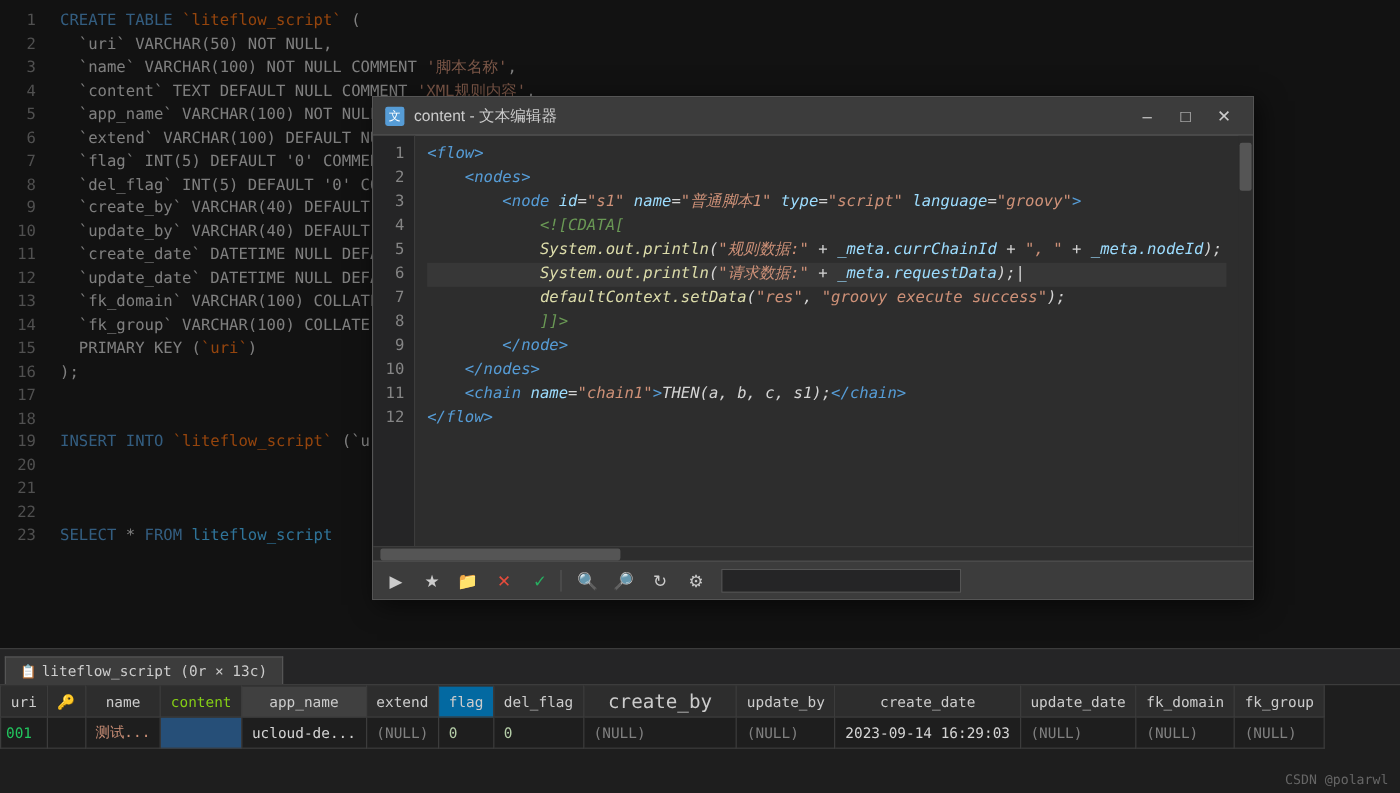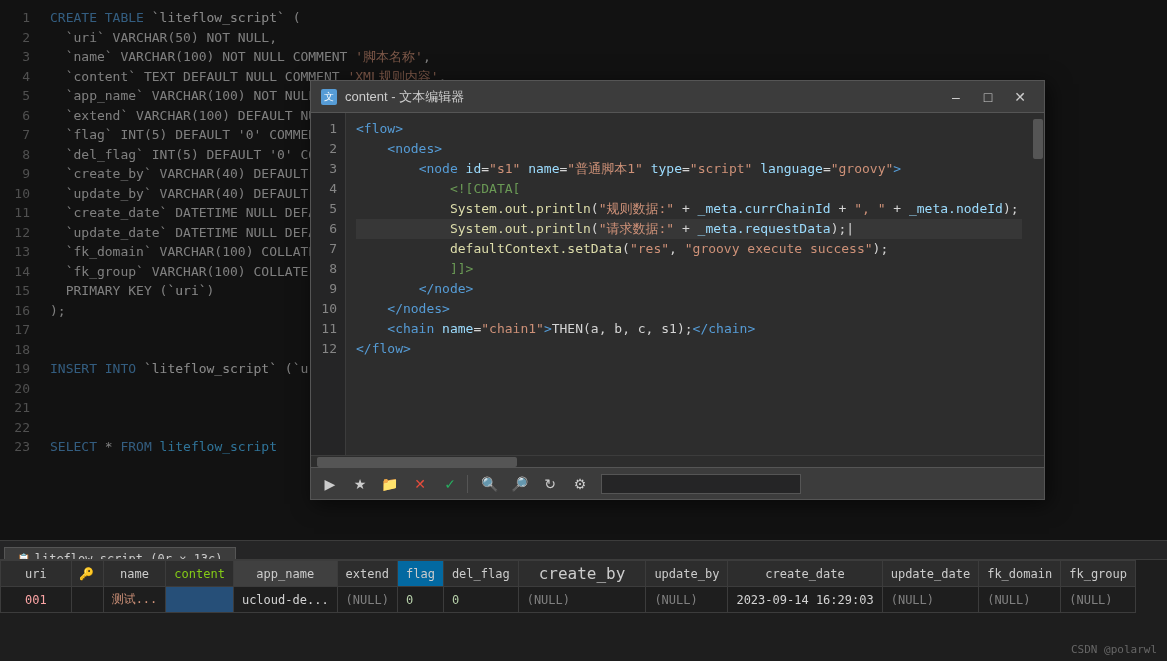--- a/index.html
+++ b/index.html
@@ -50,21 +50,21 @@
       overflow: hidden;
     }
 
     .code-content div {
       height: 19.5px;
     }
 
     
     .kw { color: #569cd6; }
     .str { color: #ce9178; }
-    .tbl { color: #e5e5e5; }
+    .tbl { color: #f97316; }
     .plain { color: #d4d4d4; }
     .select-kw { color: #569cd6; }
     .table-name { color: #4fc1ff; }
 
     .tab-item {
       background: #3c3c3c;
       color: #cccccc;
       padding: 4px 12px;
       font-size: 12px;
       border: 1px solid #555;
@@ -185,20 +185,21 @@
       padding: 6px 10px;
       line-height: 1.6;
       font-size: 13px;
       white-space: pre;
       overflow-x: auto;
       overflow-y: hidden;
     }
 
     .modal-code div {
       height: 20px;
+      font-style: italic;
     }
 
     .modal-scrollbar-v {
       width: 12px;
       background: #2d2d2d;
       position: relative;
     }
 
     .modal-scrollbar-thumb {
       width: 10px;
@@ -365,21 +366,21 @@
   </div>
 </div>
 
 <div style="position:absolute;bottom:91px;left:0;width:100%;background:#252526;height:30px;border-top:1px solid #3c3c3c;display:flex;align-items:flex-end;padding:0 4px;">
   <div class="tab-item">
     <span style="font-size:11px;">📋</span>
     <span>liteflow_script (0r × 13c)</span>
   </div>
 </div>
 
-<div style="position:absolute;bottom:0;left:0;width:100%;height:102px;background:#1e1e1e;border-top:1px solid #3c3c3c;overflow-x:auto;">
+<div style="position:absolute;bottom:0;left:0;width:100%;height:91px;background:#1e1e1e;border-top:1px solid #3c3c3c;overflow-x:auto;">
   <table id="results-table" style="border-collapse:collapse;font-size:12px;font-family:'Consolas','Monaco',monospace;width:max-content;">
     <thead id="results-thead">
         <tr>
           <th style="background: rgb(45, 45, 45); color: rgb(204, 204, 204); padding: 3px 8px; border: 1px solid rgb(60, 60, 60); font-weight: normal; white-space: nowrap; font-size: 12px;">uri</th>
           <th style="background: rgb(45, 45, 45); color: rgb(204, 204, 204); padding: 3px 8px; border: 1px solid rgb(60, 60, 60); font-weight: normal; white-space: nowrap; font-size: 12px;">🔑</th>
           <th style="background: rgb(45, 45, 45); color: rgb(204, 204, 204); padding: 3px 8px; border: 1px solid rgb(60, 60, 60); font-weight: normal; white-space: nowrap; font-size: 12px;">name</th>
           <th style="background: rgb(45, 45, 45); color: #84cc16; padding: 3px 8px; border: 1px solid rgb(60, 60, 60); font-weight: normal; white-space: nowrap; font-size: 12px;">content</th>
           <th style="background: #404040; color: rgb(204, 204, 204); padding: 3px 8px; border: 1px solid rgb(60, 60, 60); font-weight: normal; white-space: nowrap; font-size: 12px;">app_name</th>
           <th style="background: rgb(45, 45, 45); color: rgb(204, 204, 204); padding: 3px 8px; border: 1px solid rgb(60, 60, 60); font-weight: normal; white-space: nowrap; font-size: 12px;">extend</th>
           <th style="background: #0369a1; color: rgb(204, 204, 204); padding: 3px 8px; border: 1px solid rgb(60, 60, 60); font-weight: normal; white-space: nowrap; font-size: 12px;">flag</th>
@@ -387,21 +388,21 @@
           <th style="background: rgb(45, 45, 45); color: rgb(204, 204, 204); padding: 3px 20px; border: 1px solid rgb(60, 60, 60); font-weight: normal; white-space: nowrap; font-size: 16px;">create_by</th>
           <th style="background: rgb(45, 45, 45); color: rgb(204, 204, 204); padding: 3px 8px; border: 1px solid rgb(60, 60, 60); font-weight: normal; white-space: nowrap; font-size: 12px;">update_by</th>
           <th style="background: rgb(45, 45, 45); color: rgb(204, 204, 204); padding: 3px 8px; border: 1px solid rgb(60, 60, 60); font-weight: normal; white-space: nowrap; font-size: 12px;">create_date</th>
           <th style="background: rgb(45, 45, 45); color: rgb(204, 204, 204); padding: 3px 8px; border: 1px solid rgb(60, 60, 60); font-weight: normal; white-space: nowrap; font-size: 12px;">update_date</th>
           <th style="background: rgb(45, 45, 45); color: rgb(204, 204, 204); padding: 3px 8px; border: 1px solid rgb(60, 60, 60); font-weight: normal; white-space: nowrap; font-size: 12px;">fk_domain</th>
           <th style="background: rgb(45, 45, 45); color: rgb(204, 204, 204); padding: 3px 8px; border: 1px solid rgb(60, 60, 60); font-weight: normal; white-space: nowrap; font-size: 12px;">fk_group</th>
         </tr>
       </thead>
     <tbody id="results-tbody">
         <tr>
-          <td style="padding: 4px 24px; border: 1px solid rgb(60, 60, 60); white-space: nowrap; font-size: 12px; color: #fca5a5;">001</td>
+          <td style="padding: 4px 4px; border: 1px solid rgb(60, 60, 60); white-space: nowrap; font-size: 12px; color: #22c55e;">001</td>
           <td style="padding: 4px 8px; border: 1px solid rgb(60, 60, 60); white-space: nowrap; font-size: 12px; color: rgb(240, 192, 64);"></td>
           <td style="padding: 4px 8px; border: 1px solid rgb(60, 60, 60); white-space: nowrap; font-size: 12px; color: rgb(206, 145, 120);">测试...</td>
           <td style="padding: 4px 8px; border: 1px solid rgb(60, 60, 60); white-space: nowrap; font-size: 12px; background: rgb(38, 79, 120);"></td>
           <td style="padding: 4px 8px; border: 1px solid rgb(60, 60, 60); white-space: nowrap; font-size: 12px;">ucloud-de...</td>
           <td style="padding: 4px 8px; border: 1px solid rgb(60, 60, 60); white-space: nowrap; font-size: 12px; color: rgb(128, 128, 128);">(NULL)</td>
           <td style="padding: 4px 8px; border: 1px solid rgb(60, 60, 60); white-space: nowrap; font-size: 12px; color: rgb(181, 206, 168);">0</td>
           <td style="padding: 4px 8px; border: 1px solid rgb(60, 60, 60); white-space: nowrap; font-size: 12px; color: rgb(181, 206, 168);">0</td>
           <td style="padding: 4px 8px; border: 1px solid rgb(60, 60, 60); white-space: nowrap; font-size: 12px; color: rgb(128, 128, 128);">(NULL)</td>
           <td style="padding: 4px 8px; border: 1px solid rgb(60, 60, 60); white-space: nowrap; font-size: 12px; color: rgb(128, 128, 128);">(NULL)</td>
           <td style="padding: 4px 8px; border: 1px solid rgb(60, 60, 60); white-space: nowrap; font-size: 12px;">2023-09-14 16:29:03</td>

